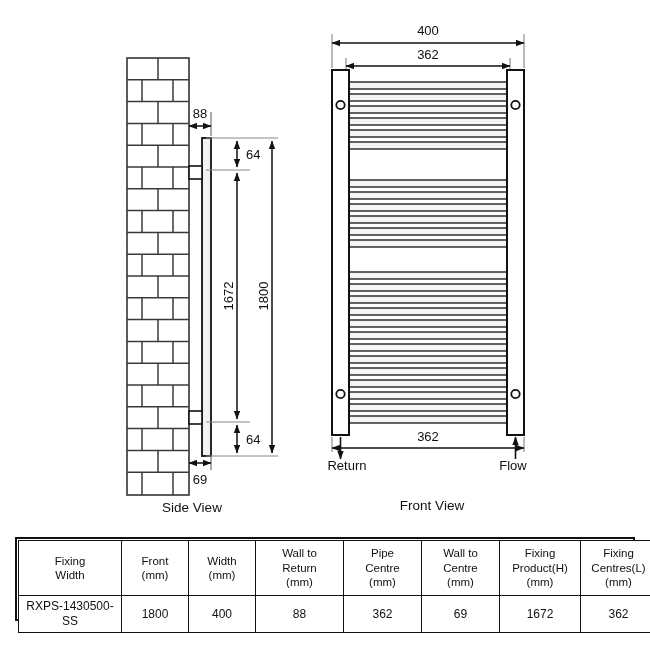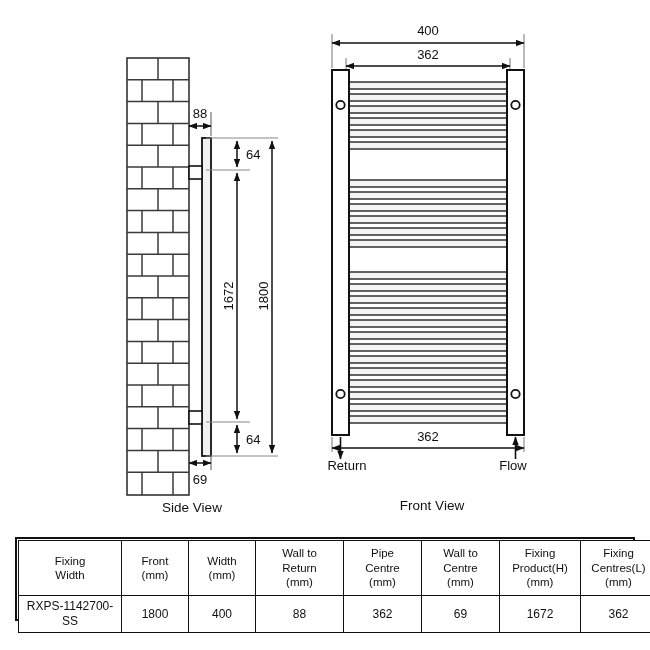--- a/index.html
+++ b/index.html
@@ -310,21 +310,21 @@
         <div>Product(H)</div>
         <div>(mm)</div>
       </td>
       <td class="col-7">
         <div>Fixing</div>
         <div>Centres(L)</div>
         <div>(mm)</div>
       </td>
     </tr>
     <tr class="data-row">
-      <td class="col-0">RXPS-1142700-SS</td>
+      <td class="col-0">RXPS-1430500-SS</td>
       <td class="col-1">1800</td>
       <td class="col-2">400</td>
       <td class="col-3">88</td>
       <td class="col-4">362</td>
       <td class="col-5">69</td>
       <td class="col-6">1672</td>
       <td class="col-7">362</td>
     </tr>
   </tbody>
 </table>

